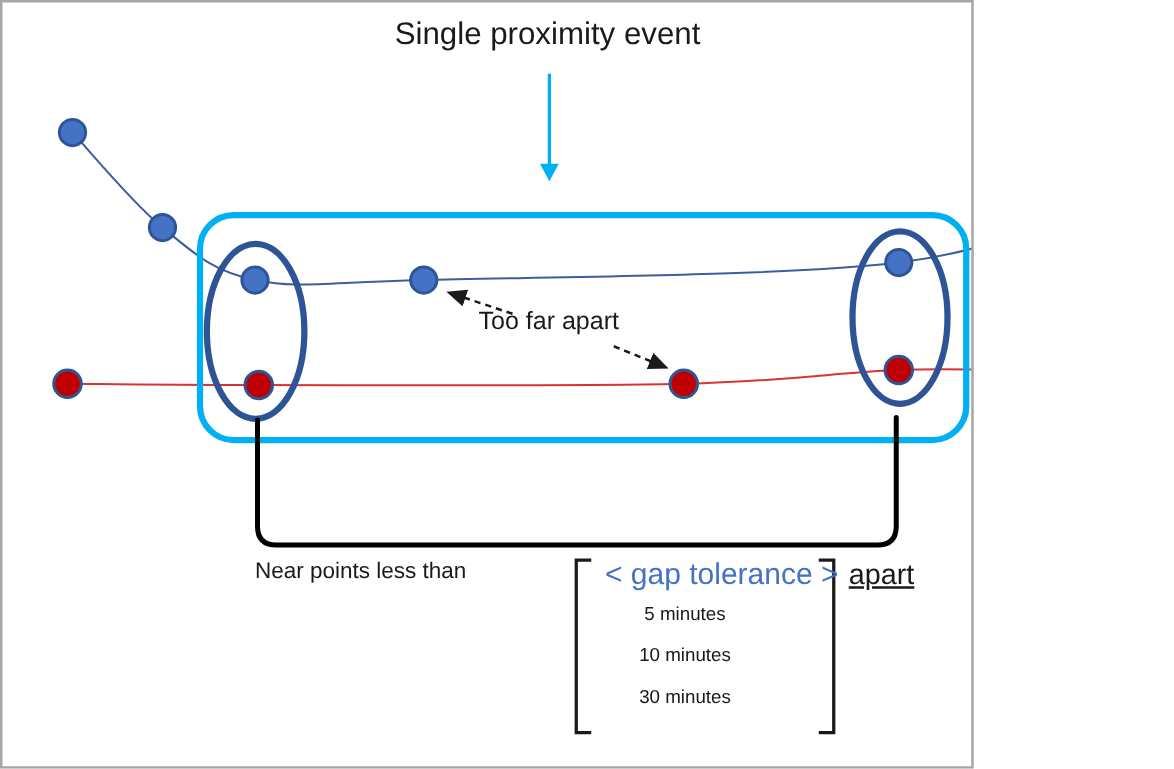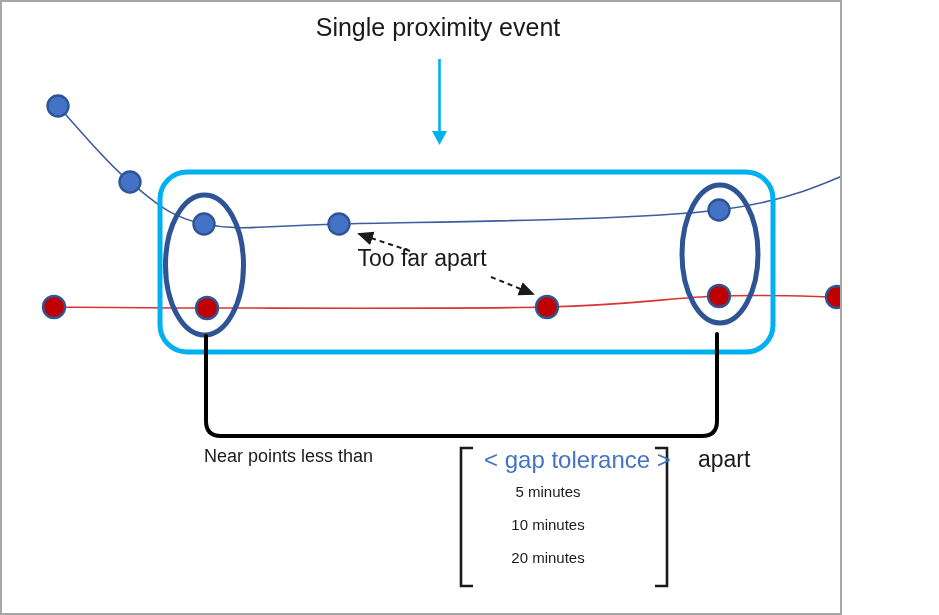--- a/index.html
+++ b/index.html
@@ -1,39 +1,39 @@
 <!DOCTYPE html>
 <html style="--accent-cyan: #00B0F0; --navy-ellipse: #2F5496; --blue-dot-fill: #4472C4; --blue-dot-stroke: #2E5597; --red-dot-fill: #C00000; --blue-line: #3C5D9E; --red-line: #D93434; --gap-text: #4472C4; --text: #1A1A1A; --frame-border: #A6A6A6;"><head>
 <meta charset="utf-8">
 <style>
   html,body{margin:0;padding:0;background:#ffffff;}
   body{font-family:"Liberation Sans",sans-serif;}
   #frame{
-    position:relative;width:842px;height:615px;box-sizing:border-box;
+    position:relative;width:779px;height:615px;box-sizing:border-box;
     background:#ffffff;border:2px solid var(--frame-border,#a6a6a6);overflow:hidden;
   }
   #diagram-svg{position:absolute;left:0;top:0;}
   .track-line{fill:none;stroke-width:1.6;}
   #blue-track-line{stroke:var(--blue-line,#3c5d9e);}
   #red-track-line{stroke:var(--red-line,#d93434);}
   .blue-dot{fill:var(--blue-dot-fill,#4472c4);stroke:var(--blue-dot-stroke,#2e5597);stroke-width:2.4;}
   .red-dot{fill:var(--red-dot-fill,#c00000);stroke:var(--blue-dot-stroke,#2e5597);stroke-width:2.4;}
   .event-window{fill:none;stroke:var(--accent-cyan,#00b0f0);stroke-width:5;}
   .pair-ellipse{fill:none;stroke:var(--navy-ellipse,#2f5496);stroke-width:5;}
   .cyan-arrow-line{stroke:var(--accent-cyan,#00b0f0);stroke-width:2.6;}
   .cyan-arrow-head{fill:var(--accent-cyan,#00b0f0);}
   .dashed-arrow{stroke:var(--text,#1a1a1a);stroke-width:2;stroke-dasharray:5 4;fill:none;marker-end:url(#arrow-black);}
   .big-bracket{fill:none;stroke:#000000;stroke-width:4;stroke-linecap:round;}
   .sq-bracket{fill:none;stroke:var(--text,#1a1a1a);stroke-width:2.6;}
   .txt{position:absolute;color:var(--text,#1a1a1a);white-space:nowrap;line-height:1;}
   .title{left:436px;top:13px;transform:translateX(-50%);font-size:25px;}
-  .too-far{left:420px;top:245px;transform:translateX(-50%);font-size:23px;}
+  .too-far{left:437px;top:245px;transform:translateX(-50%);font-size:20px;}
   .near-prefix{left:202px;top:445px;font-size:18px;}
   .gap-tolerance{left:482px;top:446px;font-size:24px;color:var(--gap-text,#4472c4);}
-  .near-suffix{left:696px;top:446px;font-size:23px;}
+  .near-suffix{left:677px;top:446px;font-size:23px;text-decoration:underline;}
   .gap-option{transform:translateX(-50%);left:546px;font-size:15px;}
   .opt-0{top:482px;}
   .opt-1{top:515px;text-align:center;}
   .opt-2{top:548px;}
 </style>
 </head>
 <body>
 
 <div id="frame">
 
@@ -82,14 +82,14 @@
 
   <div class="txt title">Single proximity event</div>
   <div class="txt too-far">Too far apart</div>
 
   <div class="txt near-prefix">Near points less than</div>
   <div class="txt gap-tolerance">&lt; gap tolerance &gt;</div>
   <div class="txt near-suffix">apart</div>
 
   <div class="txt gap-option opt-0">5 minutes</div>
   <div class="txt gap-option opt-1">10 minutes</div>
-  <div class="txt gap-option opt-2">20 minutes</div>
+  <div class="txt gap-option opt-2">30 minutes</div>
 </div>
 
 </body></html>

